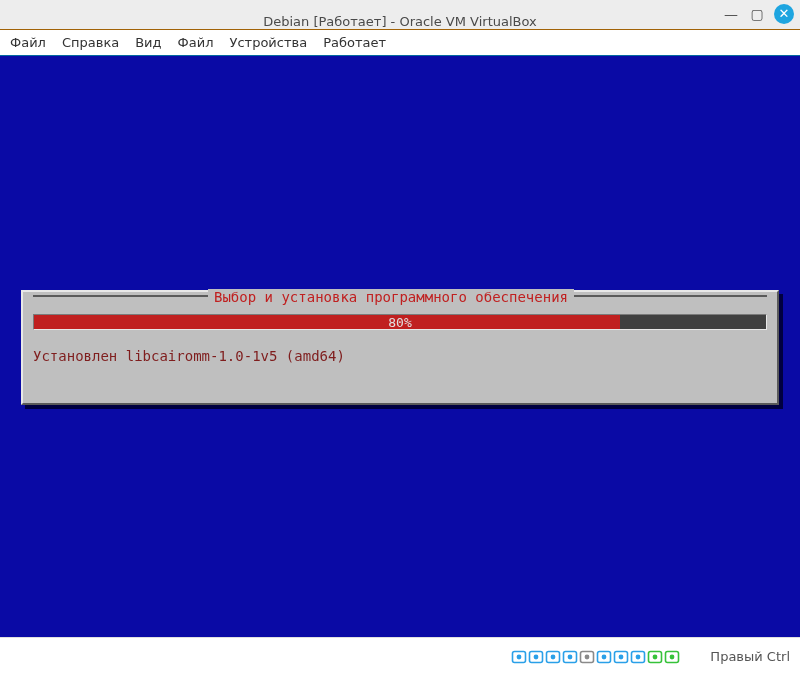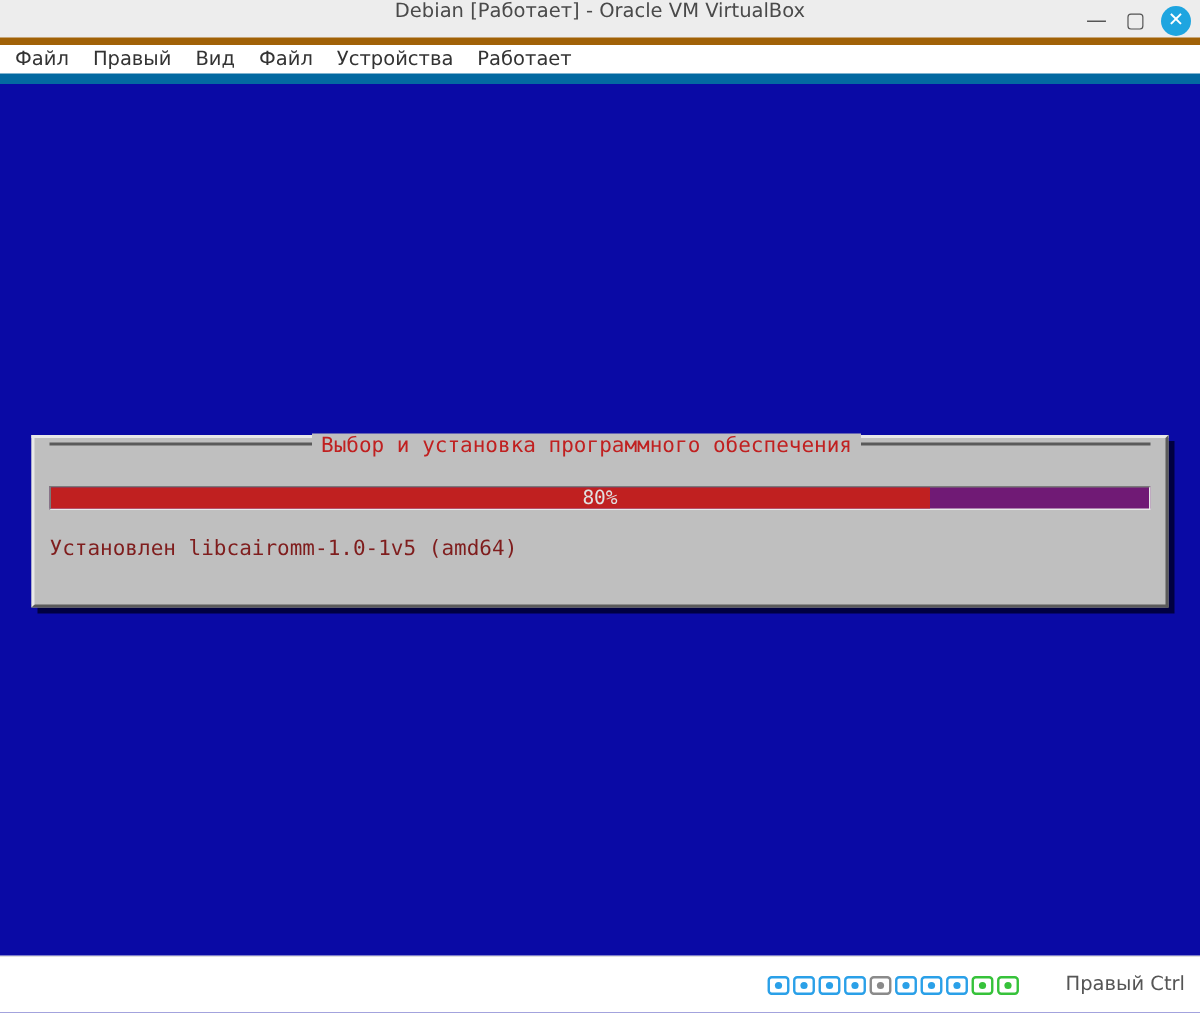--- a/index.html
+++ b/index.html
@@ -9,26 +9,26 @@
     background: #fff;
     font-family: "DejaVu Sans", Arial, sans-serif;
     overflow: hidden;
     position: relative;
   }
   
   .titlebar {
     height: 30px;
     background: #ededed;
     display: flex;
-    align-items: flex-start;
+    align-items: flex-end;
     justify-content: center;
     position: relative;
     font-size: 13px;
     color: #4a4a4a;
-    border-bottom: 5px solid #a16207;
+    border-bottom: 1px solid #a16207;
   }
   .titlebar .controls {
     position: absolute;
     right: 6px;
     top: 4px;
     display: flex;
     gap: 8px;
     align-items: center;
   }
   .win-btn {
@@ -49,21 +49,21 @@
   
   .menubar {
     height: 26px;
     background: #fff;
     display: flex;
     align-items: center;
     padding: 0 10px;
     gap: 16px;
     font-size: 13px;
     color: #333;
-    border-bottom: 7px solid #0369a1;
+    border-bottom: 1px solid #0369a1;
   }
   .menubar span { cursor: default; }
   
   .guest {
     width: 800px;
     height: 581px;
     background: #0a0aa5;
     position: relative;
   }
   .dialog {
@@ -93,23 +93,23 @@
   .hline.left { width: 175px; }
   .hline.right { flex: 1; }
   .dialog-title {
     padding: 0 6px;
     background: #bfbfbf;
     position: relative;
     top: -7px;
     margin-top: 15px;
   }
   .progress-wrap {
-    margin-top: 22px;
+    margin-top: 12px;
     height: 16px;
-    background: #701a75;
+    background: #404040;
     position: relative;
     border-top: 1px solid #7a7a7a;
     border-left: 1px solid #7a7a7a;
     border-right: 1px solid #e8e8e8;
     border-bottom: 1px solid #e8e8e8;
   }
   .progress-fill {
     position: absolute;
     left: 0; top: 0; bottom: 0;
     background: #c02020;
@@ -157,21 +157,21 @@
   <span>Debian [Работает] - Oracle VM VirtualBox</span>
   <div class="controls">
     <div class="win-btn">—</div>
     <div class="win-btn">▢</div>
     <div class="win-close">✕</div>
   </div>
 </div>
 
 <div class="menubar">
   <span>Файл</span>
-  <span>Правый</span>
+  <span>Справка</span>
   <span>Вид</span>
   <span>Файл</span>
   <span>Устройства</span>
   <span>Работает</span>
 </div>
 
 <div class="guest">
   <div class="dialog">
     <div class="dialog-title-row">
       <div class="hline left"></div>

